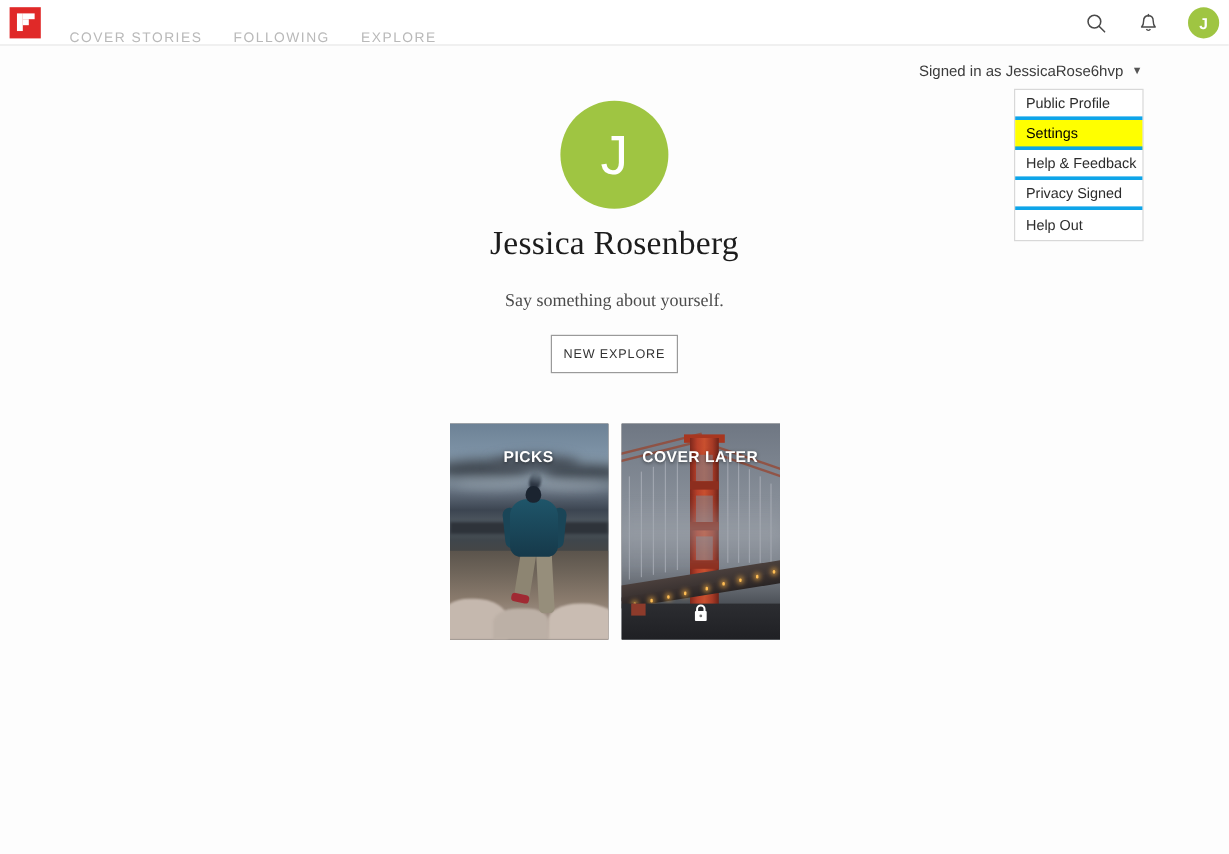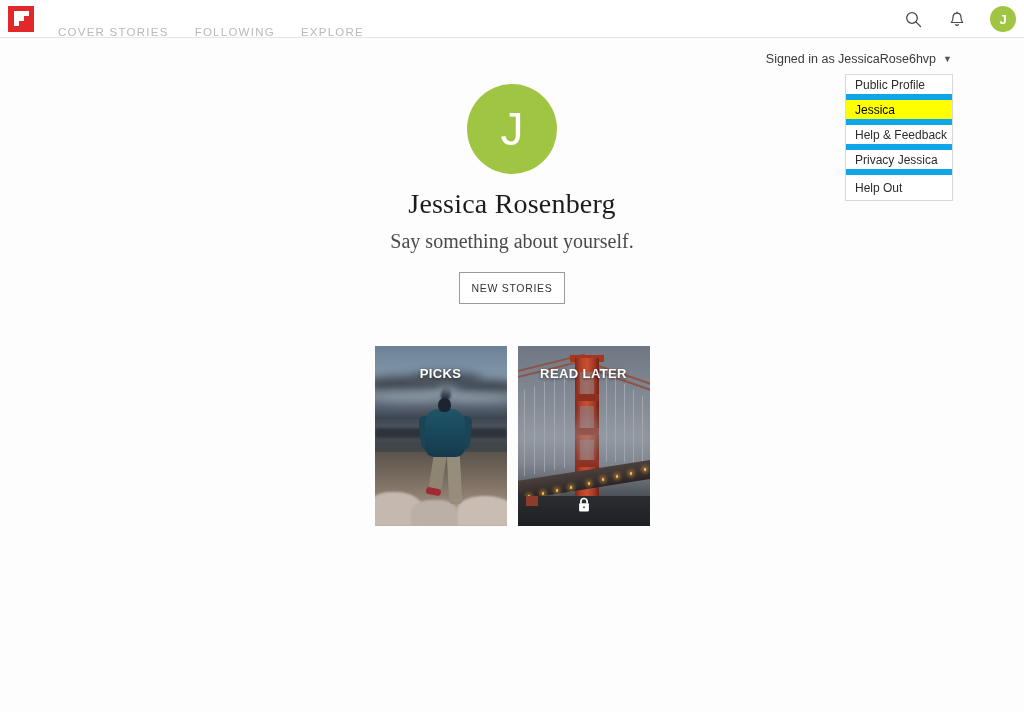--- a/index.html
+++ b/index.html
@@ -96,21 +96,21 @@
     border: 1px solid #d8d8d8;
     z-index: 20;
   }
   .dd-item {
     height: 25px;
     display: flex;
     align-items: center;
     padding-left: 9px;
     font-size: 12px;
     color: #2c2c2c;
-    border-bottom: 6px solid #0ea5e9;
+    border-bottom: 3px solid #0ea5e9;
     cursor: pointer;
     white-space: nowrap;
   }
   .dd-item:last-child { border-bottom: none; }
   .dd-item.highlight { background: #ffff00; color: #000; }
 
   
   .profile {
     margin-top: 46px;
     display: flex;
@@ -129,23 +129,23 @@
   }
   .profile-name {
     margin-top: 14px;
     font-family: "Liberation Serif", serif;
     font-size: 28px;
     color: #1c1c1c;
     font-weight: normal;
     letter-spacing: 0.2px;
   }
   .profile-desc {
-    margin-top: 10px;
+    margin-top: 23px;
     font-family: "Liberation Serif", serif;
-    font-size: 20px;
+    font-size: 15px;
     color: #4a4a4a;
     cursor: pointer;
   }
   .new-mag-btn {
     margin-top: 19px;
     width: 106px;
     height: 32px;
     background: #ffffff;
     border: 1px solid #9a9a9a;
     font-size: 10.5px;
@@ -422,31 +422,31 @@
   </div>
 </div>
 
 <div class="signed-in-row">
   <span>Signed in as JessicaRose6hvp</span>
   <span class="caret">▼</span>
 </div>
 
 <div class="dropdown">
   <div class="dd-item">Public Profile</div>
-  <div class="dd-item highlight">Jessica</div>
+  <div class="dd-item highlight">Settings</div>
   <div class="dd-item">Help &amp; Feedback</div>
-  <div class="dd-item">Privacy Jessica</div>
+  <div class="dd-item">Privacy Signed</div>
   <div class="dd-item">Help Out</div>
 </div>
 
 <div class="profile">
   <div class="avatar-lg">J</div>
   <div class="profile-name">Jessica Rosenberg</div>
   <div class="profile-desc">Say something about yourself.</div>
-  <div class="new-mag-btn">NEW STORIES</div>
+  <div class="new-mag-btn">NEW EXPLORE</div>
 </div>
 
 <div class="mags">
 
   <div class="mag">
     <div class="art-picks">
       <div class="cloud" style="left:-14px; top:30px; width:80px; height:17px; background:#3f4750;"></div>
       <div class="cloud" style="left:34px; top:26px; width:74px; height:15px; background:#49515b;"></div>
       <div class="cloud" style="left:78px; top:34px; width:70px; height:14px; background:#39414a;"></div>
       <div class="cloud" style="left:4px; top:44px; width:62px; height:11px; background:#9aa7b2; opacity:.55;"></div>
@@ -504,21 +504,21 @@
       <div class="ggb-light" style="left:38px;  top:143px;"></div>
       <div class="ggb-light" style="left:52px;  top:140px;"></div>
       <div class="ggb-light" style="left:70px;  top:136px;"></div>
       <div class="ggb-light" style="left:84px;  top:132px;"></div>
       <div class="ggb-light" style="left:98px;  top:129px;"></div>
       <div class="ggb-light" style="left:112px; top:126px;"></div>
       <div class="ggb-light" style="left:126px; top:122px;"></div>
       <div class="ggb-shore"></div>
       <div class="ggb-redbox"></div>
     </div>
-    <div class="mag-title">READ LATER</div>
+    <div class="mag-title">COVER LATER</div>
     <div class="lock">
       <svg width="13" height="15" viewBox="0 0 13 15">
         <path d="M3.4 6.4V4.6a3.1 3.1 0 0 1 6.2 0v1.8" fill="none" stroke="#ffffff" stroke-width="1.7"></path>
         <rect x="1.6" y="6.2" width="9.8" height="8.2" rx="0.8" fill="#ffffff"></rect>
         <circle cx="6.5" cy="10.3" r="1.15" fill="#6f6f6f"></circle>
       </svg>
     </div>
   </div>
 
 </div>

